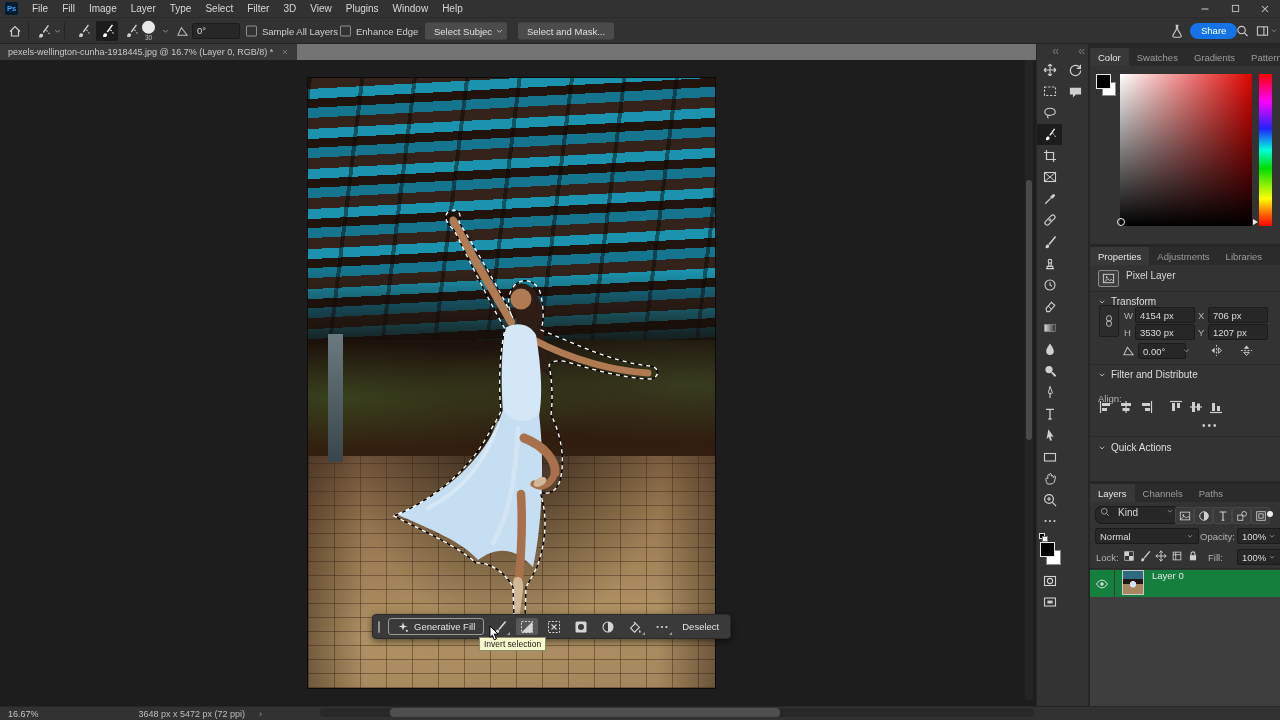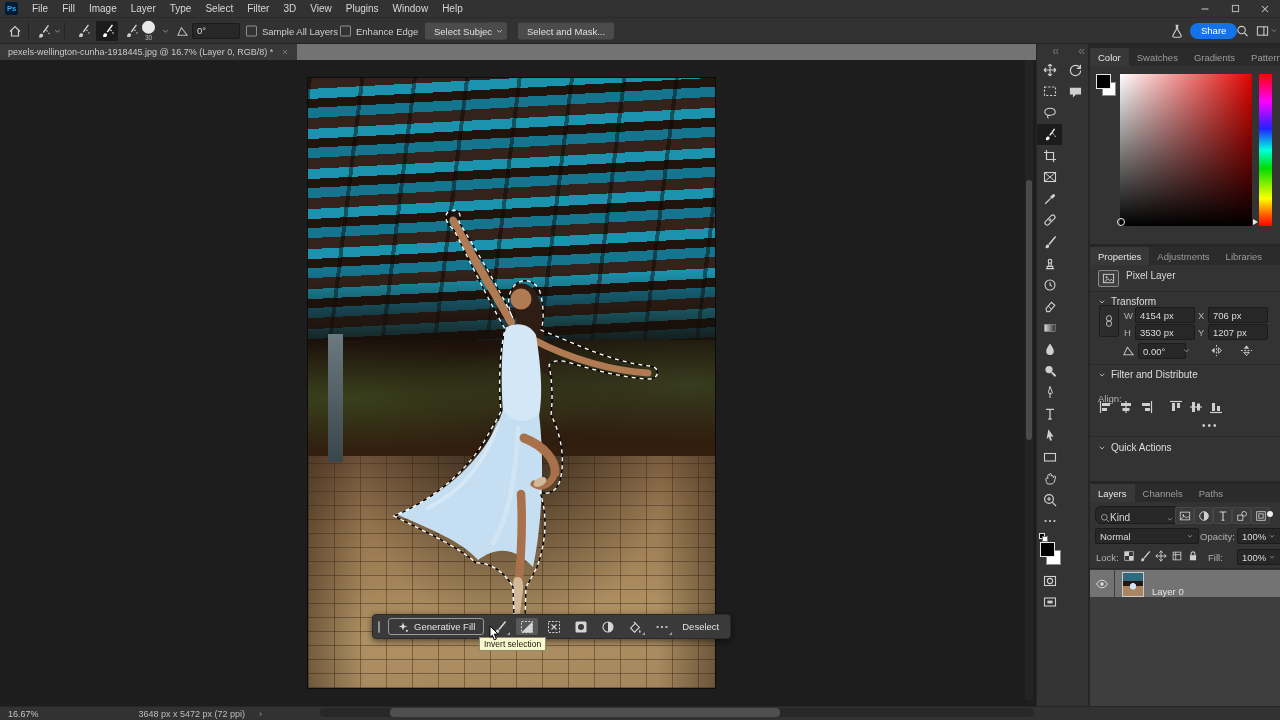--- a/index.html
+++ b/index.html
@@ -108,24 +108,24 @@
   .satdot{position:absolute;left:27px;top:170px;width:6px;height:6px;border:1px solid #ececec;border-radius:50%}
   .hue{position:absolute;left:169px;top:26px;width:13px;height:152px;
        background:linear-gradient(#f00 0%,#f0f 18%,#22f 36%,#0fd 50%,#0d0 62%,#ff0 82%,#f60 92%,#f00 100%)}
   .huearrow{position:absolute;left:163px;top:171px;width:0;height:0;border-top:3.5px solid transparent;border-bottom:3.5px solid transparent;border-left:5px solid #e8e8e8}
   .cfg{position:absolute;left:6px;top:26px;width:13px;height:13px;background:#000;border:1.5px solid #e8e8e8;z-index:2}
   .cbg{position:absolute;left:12px;top:34px;width:12px;height:12px;background:#fff;border:1px solid #8a8a8a}
 
   
   .icobox{width:19px;height:15px;border:1px solid #8a8a8a;border-radius:2px;display:flex;align-items:center;justify-content:center;color:#cfcfcf;background:#3e3e3e}
   .chainbox{position:absolute;left:9px;top:58px;width:18px;height:30px;border:1px solid #1e1e1e;background:#2c2c2c;border-radius:2px;display:flex;align-items:center;justify-content:center;color:#c9c9c9}
-  .searchfld{position:absolute;left:5px;top:22px;width:74px;height:16px;background:#272727;border:1px solid #1b1b1b;border-radius:6px;display:flex;align-items:flex-end;gap:0;padding:0 4px;color:#d6d6d6}
+  .searchfld{position:absolute;left:5px;top:22px;width:74px;height:16px;background:#272727;border:1px solid #1b1b1b;border-radius:6px;display:flex;align-items:flex-start;gap:8px;padding:0 4px;color:#d6d6d6}
   .lficon{position:absolute;top:23px;width:17px;height:15px;display:flex;align-items:center;justify-content:center;color:#cfcfcf;border:1px solid #474747;border-radius:2px;background:#3a3a3a}
   .fdot{position:absolute;left:177px;top:27px;width:6px;height:6px;border-radius:50%;background:#ececec}
-  .layerrow{position:absolute;left:0;right:0;top:86px;height:27px;background:#737373;display:flex;align-items:flex-end}
+  .layerrow{position:absolute;left:0;right:0;top:86px;height:27px;background:#15803d;display:flex;align-items:flex-start}
   .eyebox{width:24px;display:flex;align-items:center;justify-content:center;color:#e0e0e0;border-right:1px solid #3c3c3c;height:100%}
   .lthumb{width:20px;height:23px;margin-left:7px;border:1px solid #c9c9c9;
           background:
             radial-gradient(circle at 50% 58%, #cfe4f4 0 3px, rgba(0,0,0,0) 3.5px),
             linear-gradient(180deg,#2e6b80 0 36%,#24170f 36% 56%,#a88760 56% 100%)}
   .lname{margin-left:8px;color:#e6e6e6;font-size:9.5px}
   .listarea{position:absolute;left:0;right:0;top:113px;bottom:0;background:#3e3e3e}
 
   
   .statusbar{position:absolute;left:0;top:706px;width:1280px;height:14px;background:#323232;border-top:1px solid #262626;display:flex;align-items:center;font-size:9px;color:#c4c4c4}

